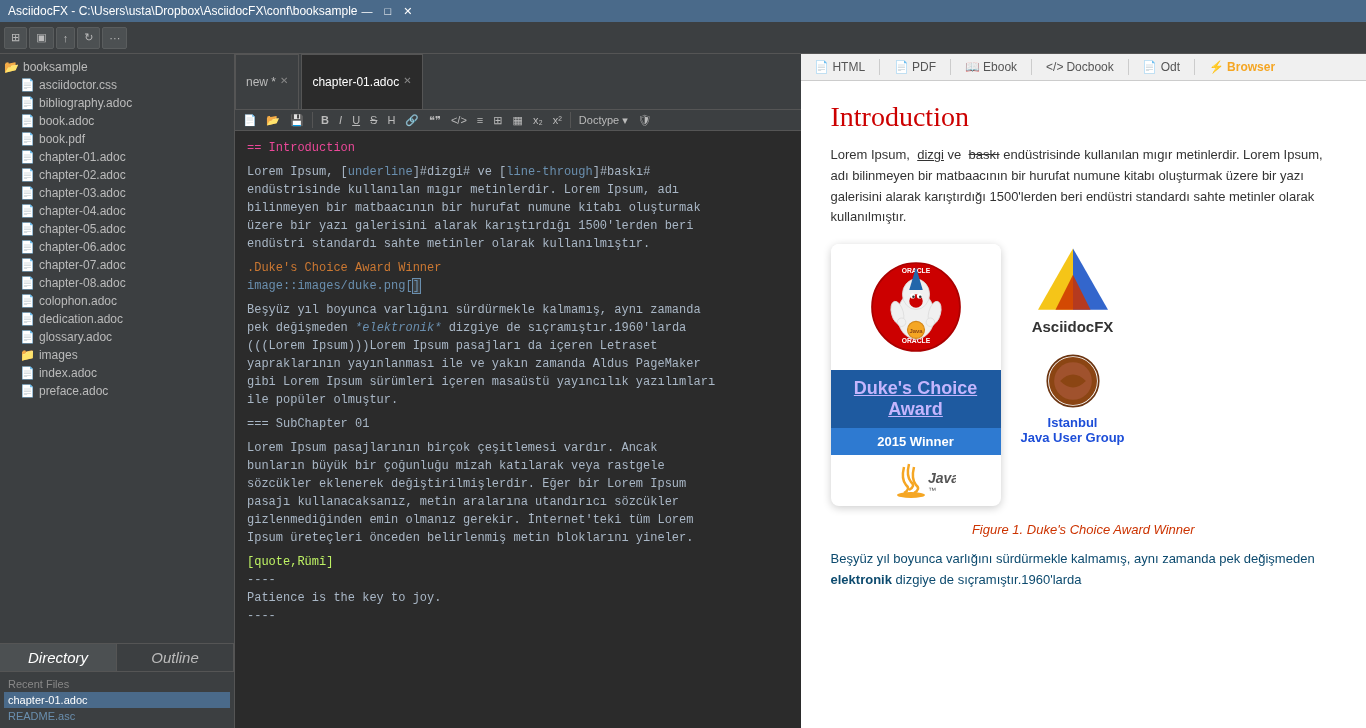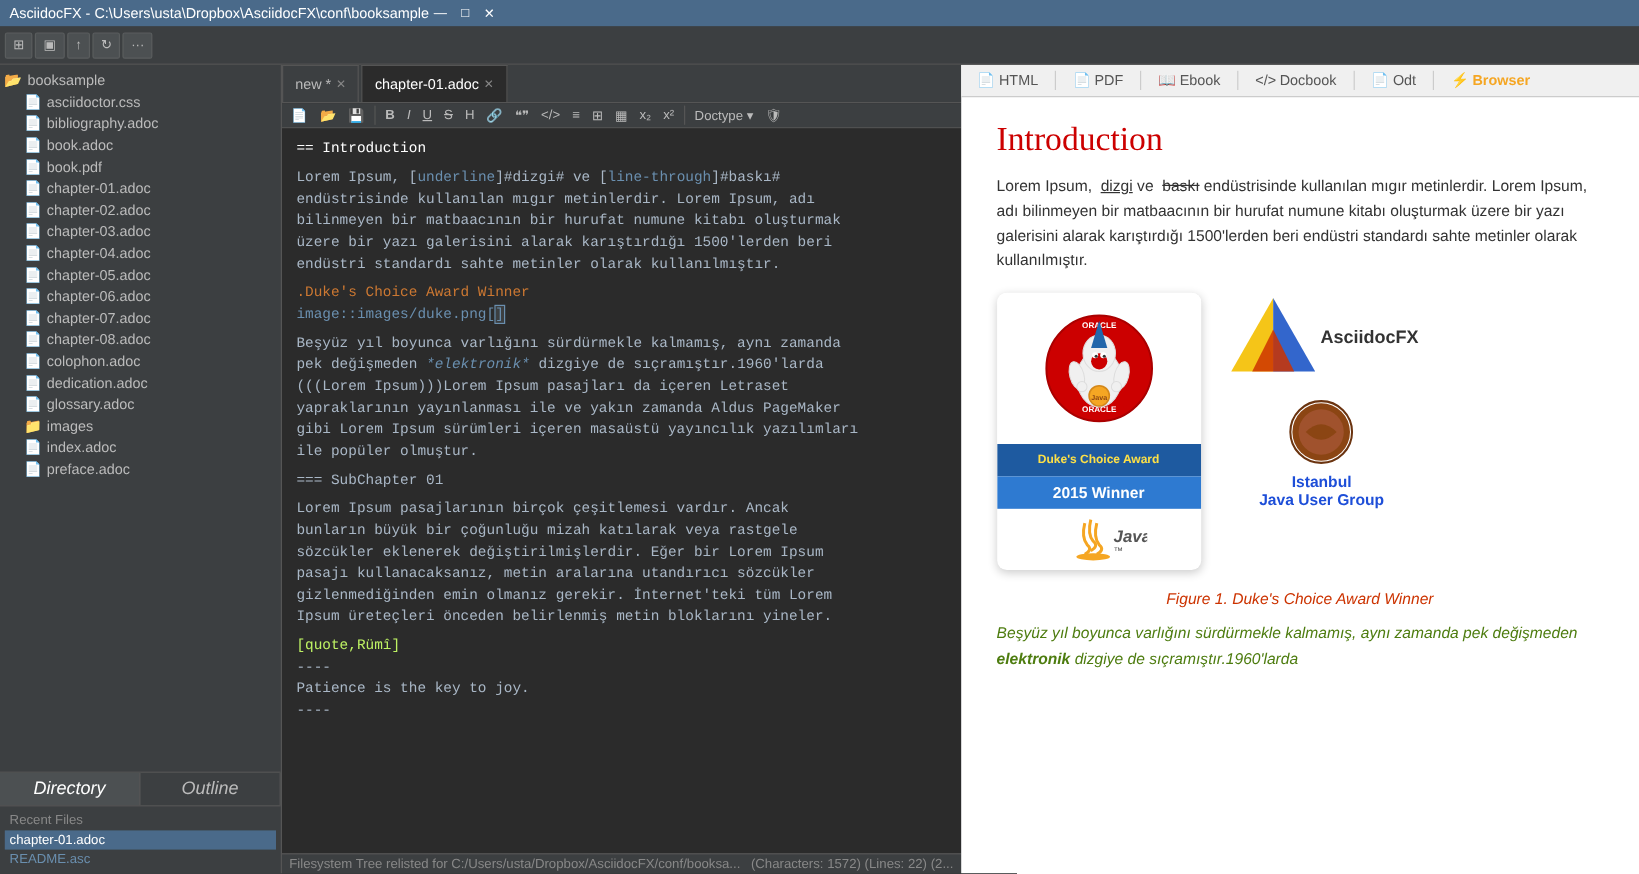--- a/index.html
+++ b/index.html
@@ -107,29 +107,29 @@
     }
     
     
     #tab-bar {
       display: flex;
       background: #3c3f41;
       border-bottom: 1px solid #555;
       align-items: flex-end;
     }
     .editor-tab {
-      padding: 8px 10px;
+      padding: 20px 10px;
       font-size: 12px;
       cursor: pointer;
       color: #bbb;
       border: 1px solid #555;
       border-bottom: none;
       background: #3c3f41;
       margin-right: 2px;
-      display: flex; align-items: center; gap: 4px;
+      display: flex; align-items: flex-start; gap: 4px;
     }
     .editor-tab.active { background: #2b2b2b; color: white; }
     .tab-close { cursor: pointer; color: #888; font-size: 10px; }
     
     
     #editor-toolbar {
       background: #3c3f41;
       padding: 2px 4px;
       display: flex;
       align-items: center;
@@ -151,21 +151,21 @@
     #editor-content {
       flex: 1;
       overflow-y: auto;
       padding: 8px 8px 8px 12px;
       font-family: 'Courier New', monospace;
       font-size: 12px;
       line-height: 1.5;
       color: #a9b7c6;
       background: #2b2b2b;
     }
-    .ed-heading { color: #ffffff; }
+    .ed-heading { color: #ec4899; }
     .ed-text { color: #a9b7c6; }
     .ed-ref { color: #6a8faf; }
     .ed-adoc-attr { color: #cc7832; }
     .ed-image { color: #6a8faf; }
     .ed-bold-italic { color: #6a8faf; font-style: italic; }
     .ed-quote { color: #bef264; }
     .ed-section { color: #a9b7c6; }
     
     
     #status-bar {
@@ -239,25 +239,26 @@
     
     .duke-badge {
       width: 170px;
       background: white;
       border-radius: 8px;
       overflow: hidden;
       box-shadow: 0 2px 8px rgba(0,0,0,0.2);
     }
     .duke-badge-top {
       background: #1e5aa0;
-      color: #fde047;
+      color: #c4b5fd;
       text-align: center;
       padding: 8px;
       font-weight: bold;
-      font-size: 10px;
+      font-size: 18px;
+      text-decoration: underline;
     }
     .duke-badge-winner {
       background: #2e7ad1;
       color: white;
       text-align: center;
       padding: 6px;
       font-size: 13px;
       font-weight: bold;
     }
     .duke-badge-img {
@@ -270,21 +271,22 @@
     
     
     .asciidocfx-panel {
       display: flex;
       flex-direction: column;
       align-items: center;
       gap: 16px;
     }
     .asciidocfx-logo-area {
       display: flex;
-      align-items: center;
+      flex-direction: column;
+      align-items: flex-end;
     }
     .asciidocfx-name {
       font-size: 15px;
       font-weight: bold;
       color: #333;
       margin-top: 4px;
     }
     
     
     .triangle-logo {
@@ -311,22 +313,21 @@
       font-style: italic;
       font-size: 13px;
       text-align: center;
       margin: 8px 0 12px;
     }
 
     .preview-para-bottom {
       font-family: Arial, sans-serif;
       font-size: 13px;
       line-height: 1.6;
-      color: #4d7c0f;
-      font-style: italic;
+      color: #0c4a6e;
     }
     .preview-para-bottom .bold { font-weight: bold; }
 
     
     .java-logo-area {
       padding: 4px;
       text-align: center;
     }
 
     
@@ -534,24 +535,20 @@
         <span class="editor-line ed-text">pasajı kullanacaksanız, metin aralarına utandırıcı sözcükler</span>
         <span class="editor-line ed-text">gizlenmediğinden emin olmanız gerekir. İnternet'teki tüm Lorem</span>
         <span class="editor-line ed-text">Ipsum üreteçleri önceden belirlenmiş metin bloklarını yineler.</span>
         <span class="blank-line"></span>
         <span class="editor-line ed-quote">[quote,Rümî]</span>
         <span class="editor-line ed-text">----</span>
         <span class="editor-line ed-text">Patience is the key to joy.</span>
         <span class="editor-line ed-text">----</span>
       </div>
 
-      <div id="status-bar">
-        <span>Filesystem Tree relisted for C:/Users/usta/Dropbox/AsciidocFX/conf/booksa...</span>
-        <span>(Characters: 1572) (Lines: 22) (2...</span>
-      </div>
     </div>
 
     <div id="preview-pane">
       <div id="preview-toolbar">
         <button class="preview-btn">
           <span>📄</span>
           <span>HTML</span>
         </button>
         <div class="preview-sep"></div>
         <button class="preview-btn">

